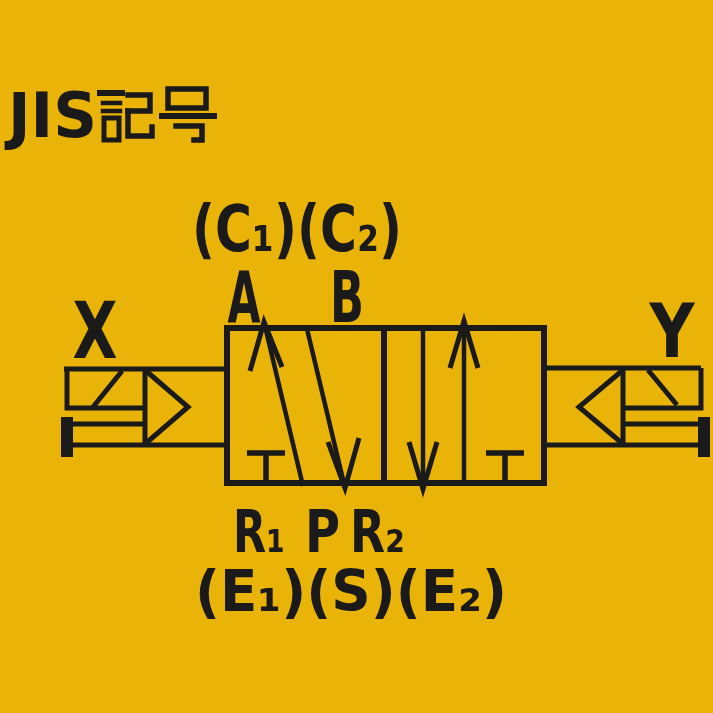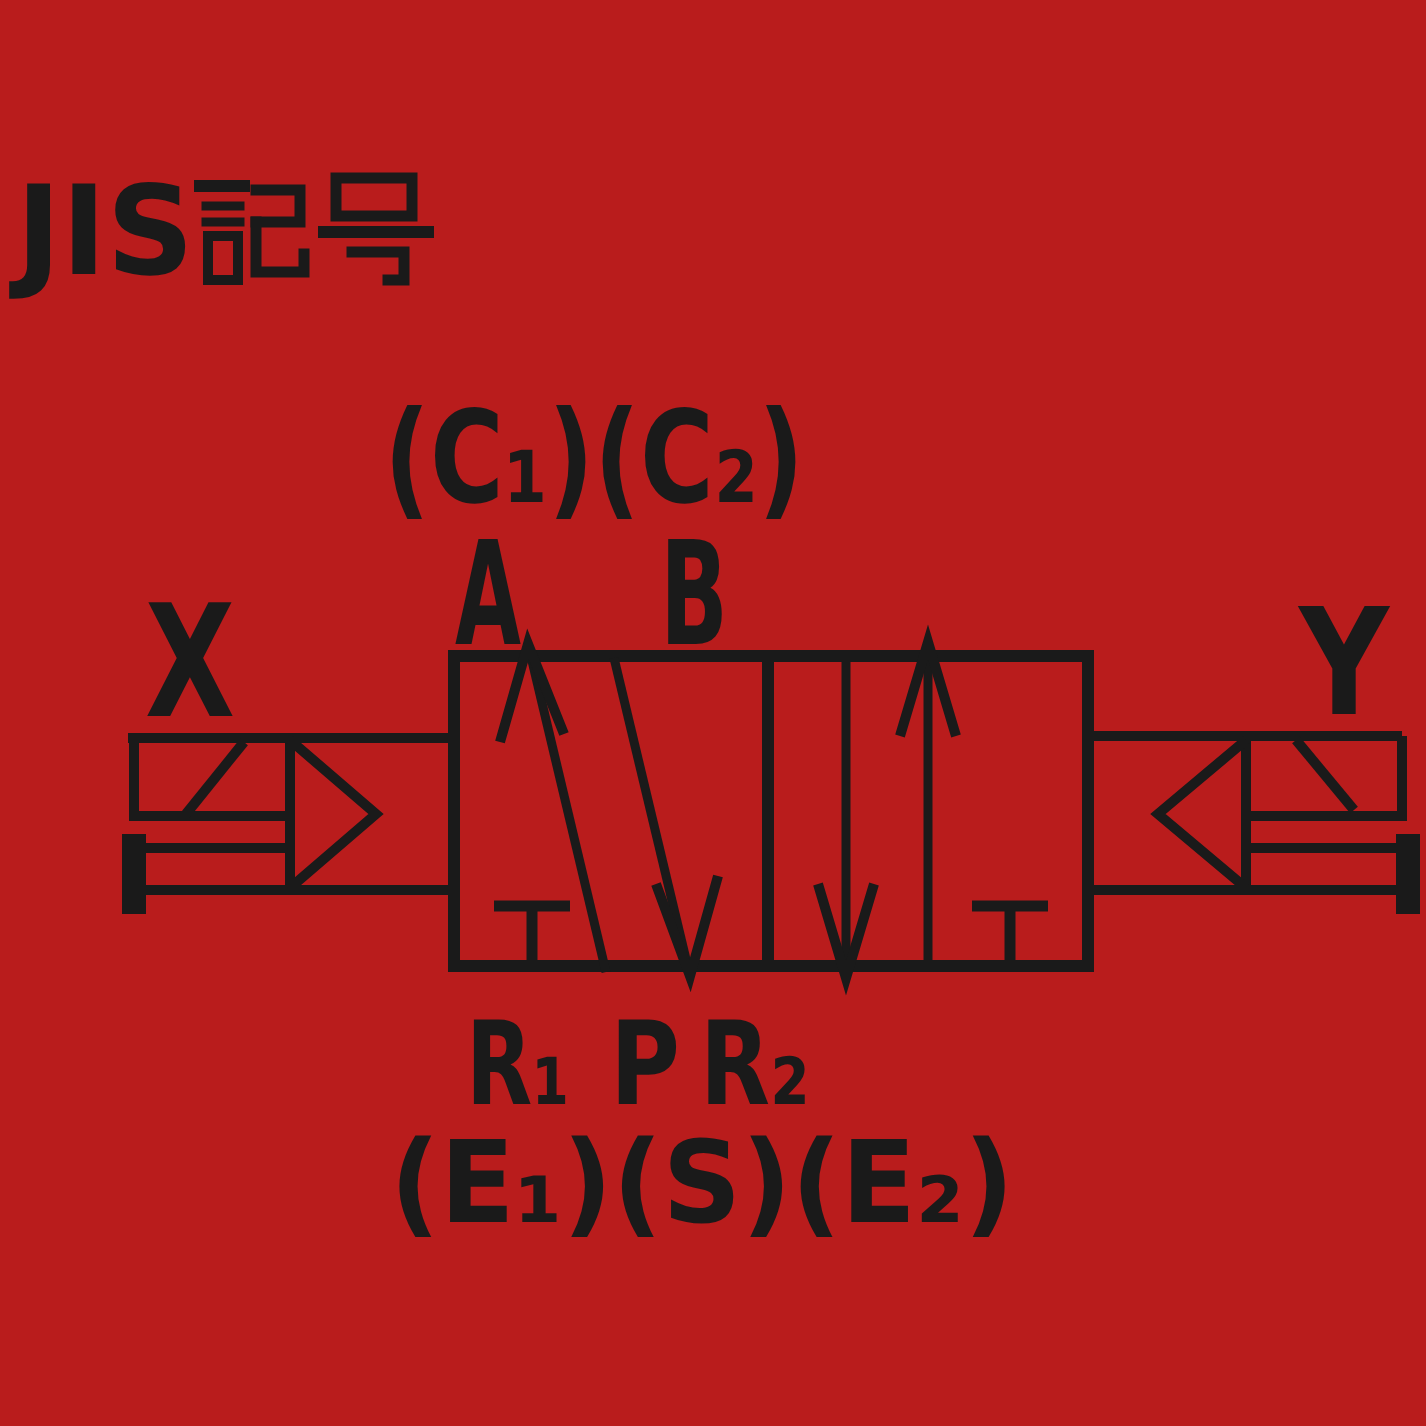--- a/index.html
+++ b/index.html
@@ -1,19 +1,19 @@
 <!DOCTYPE html>
 <html><head>
 <meta charset="utf-8">
 <style>
   html,body{margin:0;padding:0;background:#fff;}
   .stage{
     position:relative;
     width:713px;height:713px;
-    background:#b91c1c;
+    background:#eab308;
     overflow:hidden;
     font-family:"DejaVu Sans","Liberation Sans",sans-serif;
   }
   svg{display:block;}
   text{
     font-family:"DejaVu Sans","Liberation Sans",sans-serif;
     font-weight:bold;
     fill:#1a1a1a;
   }
   .stroke{stroke:#1a1a1a;fill:none;}

